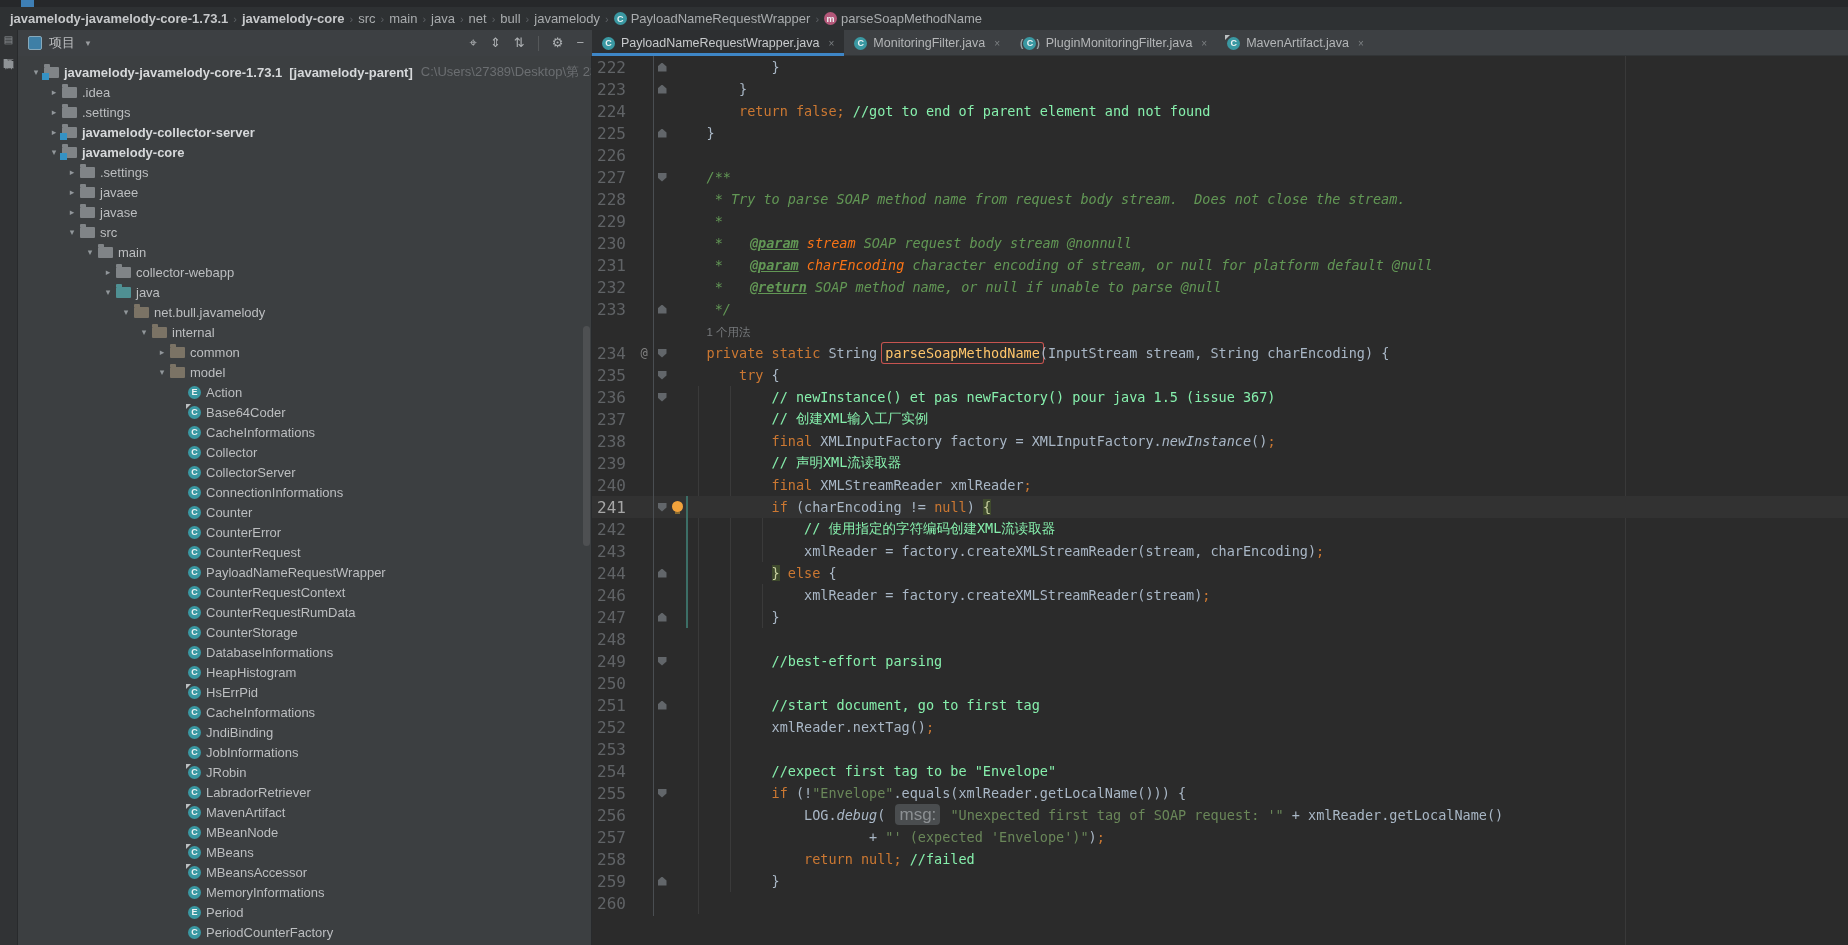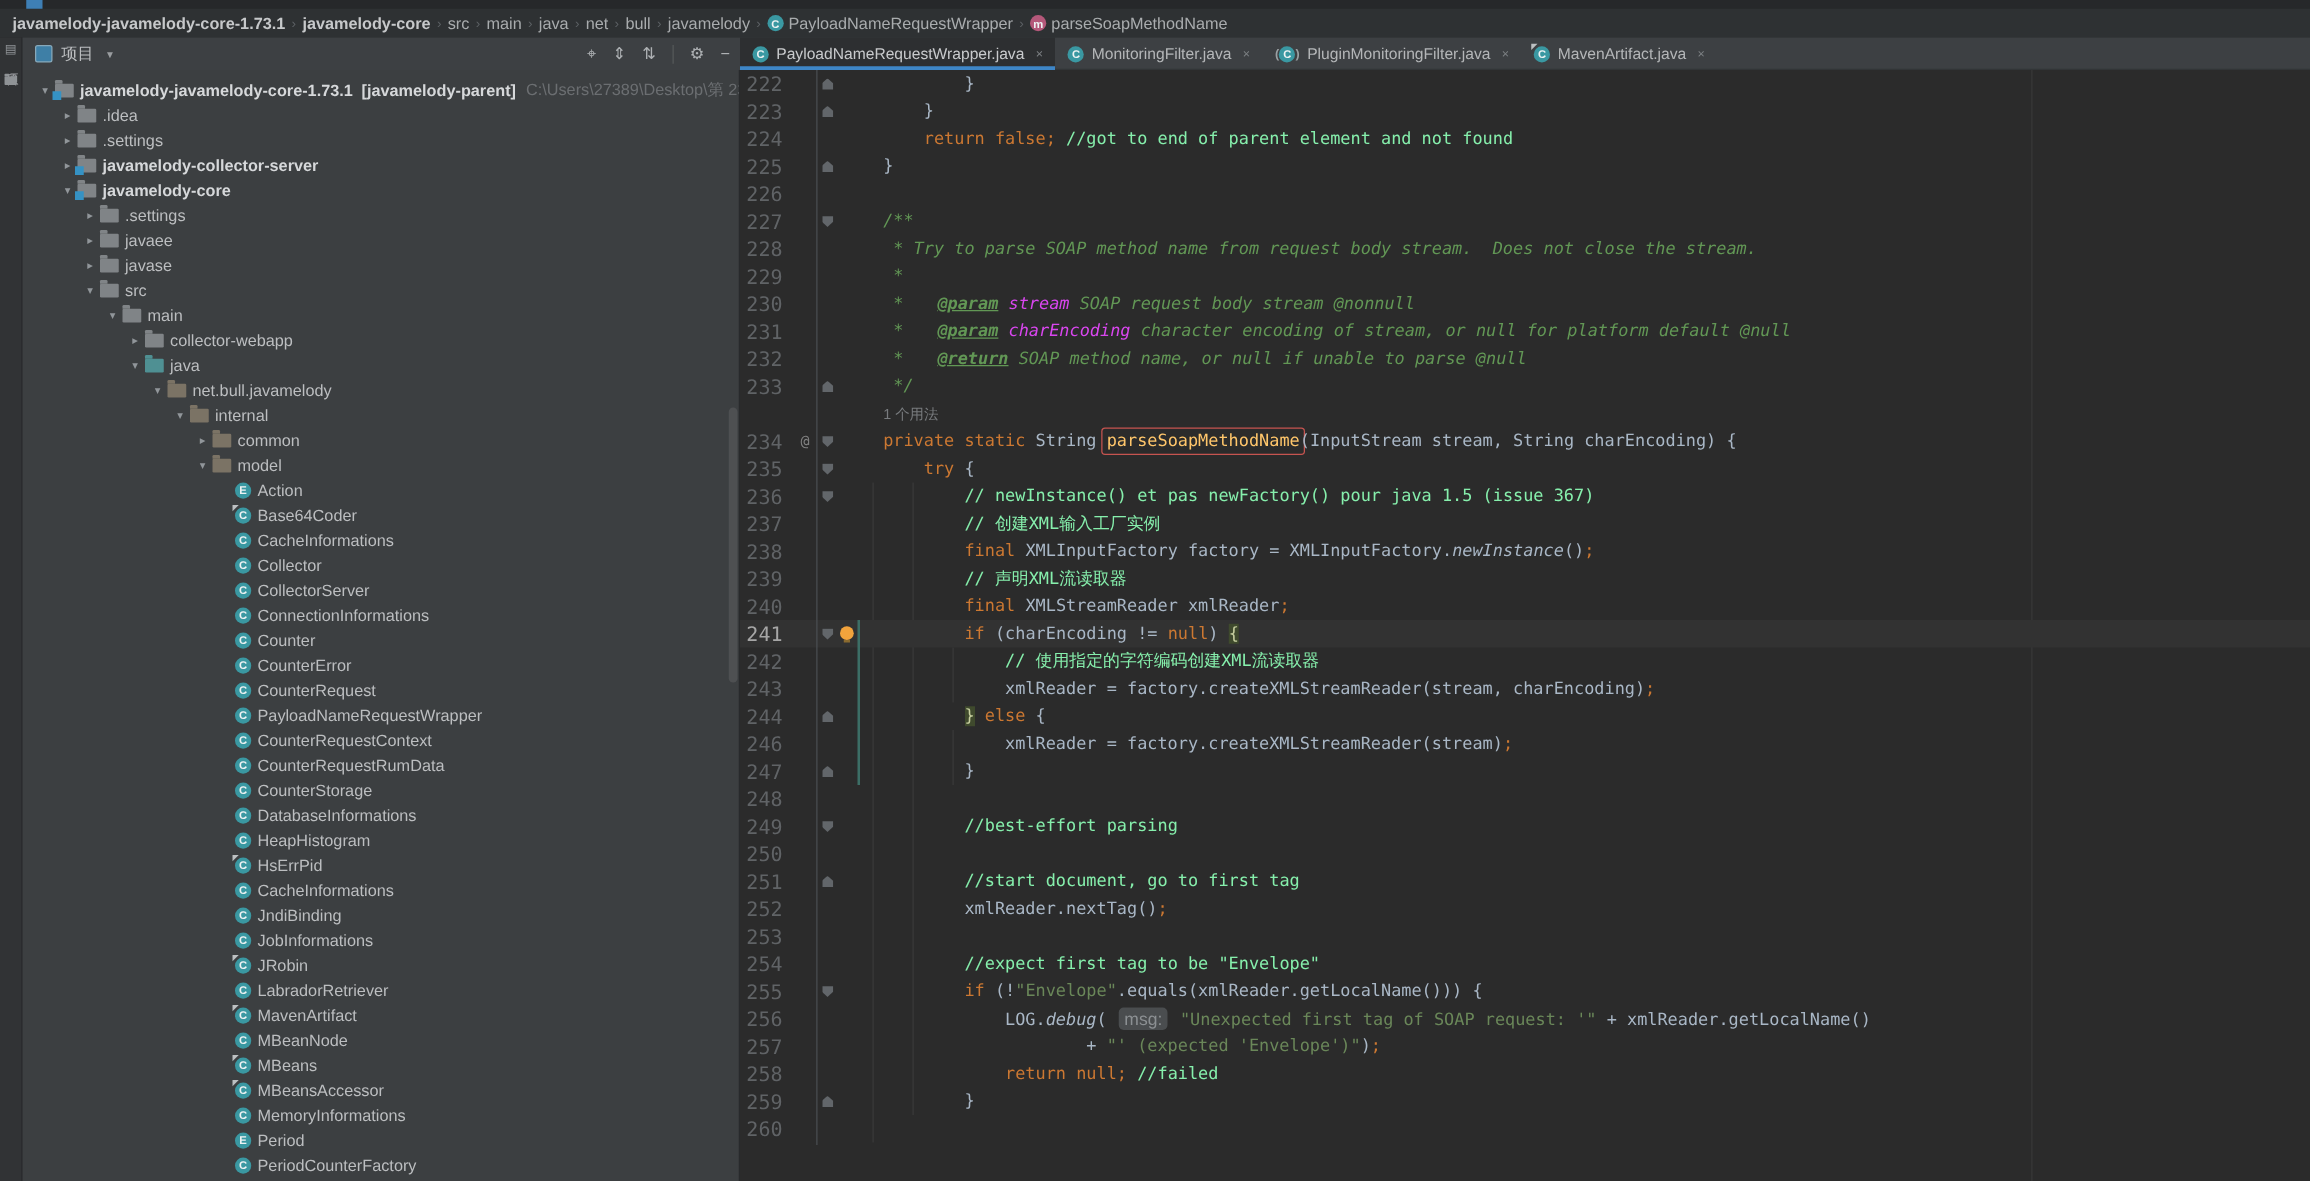--- a/index.html
+++ b/index.html
@@ -62,26 +62,26 @@
   .foldc{width:16px;flex:none;display:flex;align-items:center;justify-content:center;z-index:2;}
   .fup,.fdn{width:9px;height:9px;background:#62666a;}
   .fup{clip-path:polygon(50% 0,100% 45%,100% 100%,0 100%,0 45%);}
   .fdn{clip-path:polygon(0 0,100% 0,100% 55%,50% 100%,0 55%);}
   pre.code{margin:0;padding-left:4px;white-space:pre;color:#a9b7c6;font-family:inherit;font-size:inherit;}
   .sg-d{color:#a9b7c6;}
   .sg-k{color:#cc7832;}
   .sg-c{color:#86efac;}
   .sg-j{color:#629755;font-style:italic;}
   .sg-jt{color:#629755;font-style:italic;font-weight:bold;text-decoration:underline;margin-left:19px;}
-  .sg-jv{color:#d946ef;font-style:italic;}
+  .sg-jv{color:#f97316;font-style:italic;}
   .sg-s{color:#6a8759;}
   .sg-i{color:#a9b7c6;font-style:italic;}
   .sg-b{color:#c8d0a0;background:#3f4a2d;}
   .sg-mb{color:#ffc66b;box-shadow:0 0 0 1px #c75450;border-radius:2px;padding:2px 3px;margin:-2px -3px;}
-  .sg-h{color:#8c9093;background:#4a4d4f;border-radius:4px;padding:1px 4px;margin:0 2px;font-size:14px;font-family:"Liberation Sans",sans-serif;}
+  .sg-h{color:#8c9093;background:#4a4d4f;border-radius:4px;padding:1px 4px;margin:0 2px;font-size:17px;font-family:"Liberation Sans",sans-serif;}
   .inlay-text{color:#787b7e;font-size:11.5px;font-family:"Liberation Sans",sans-serif;}
   .bulb{position:absolute;left:80px;top:5px;width:11px;height:11px;border-radius:50%;background:#f2a33c;z-index:3;}
   .bulb::after{content:"";position:absolute;left:3px;bottom:-2px;width:5px;height:2px;background:#8a6a2f;}
   .vguide{position:absolute;width:1px;background:#3a3a3a;z-index:0;}
   .foldline{position:absolute;left:61px;top:0;width:1px;height:860px;background:#4a4e52;z-index:1;}
   .marginline{position:absolute;left:1033px;top:0;bottom:0;width:1px;background:#393939;}
   .vcsbar{position:absolute;left:94px;top:440px;width:2px;height:132px;background:#3c6e66;z-index:2;}
 </style>
 </head>
 <body>

